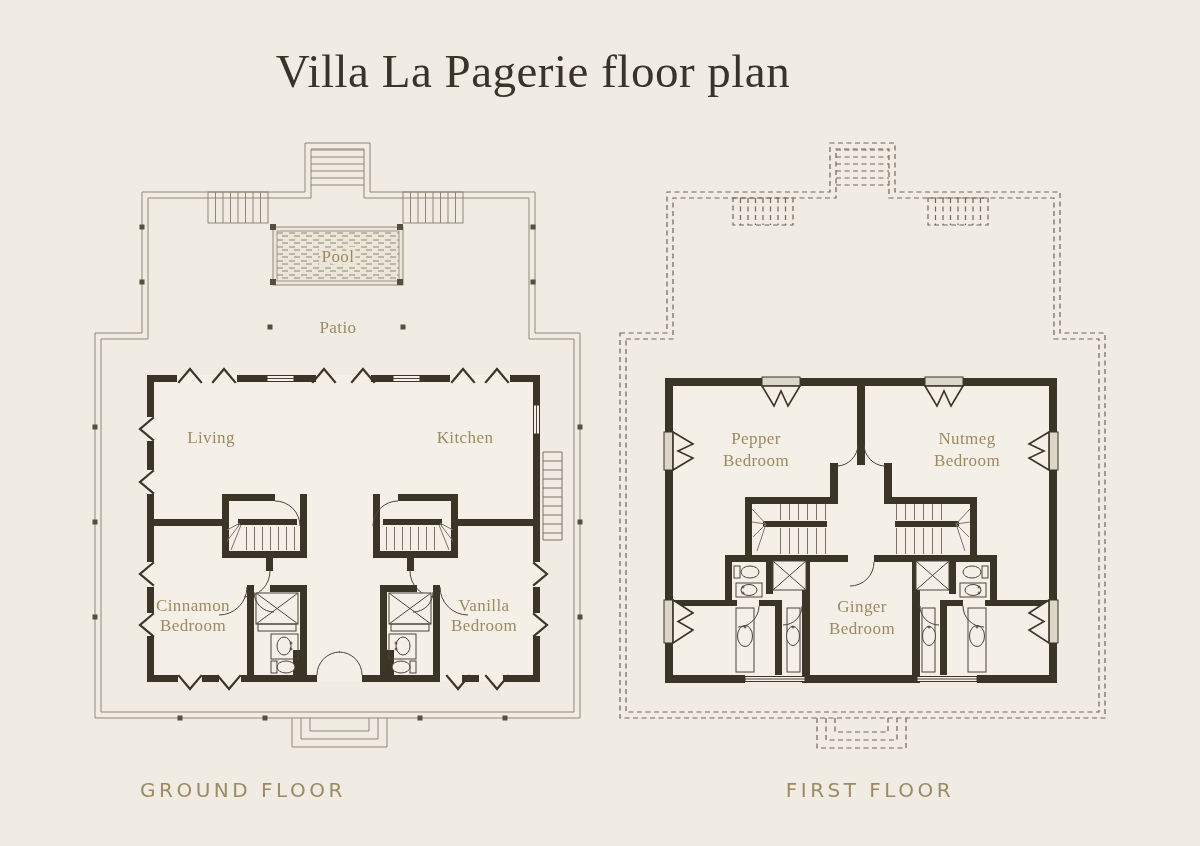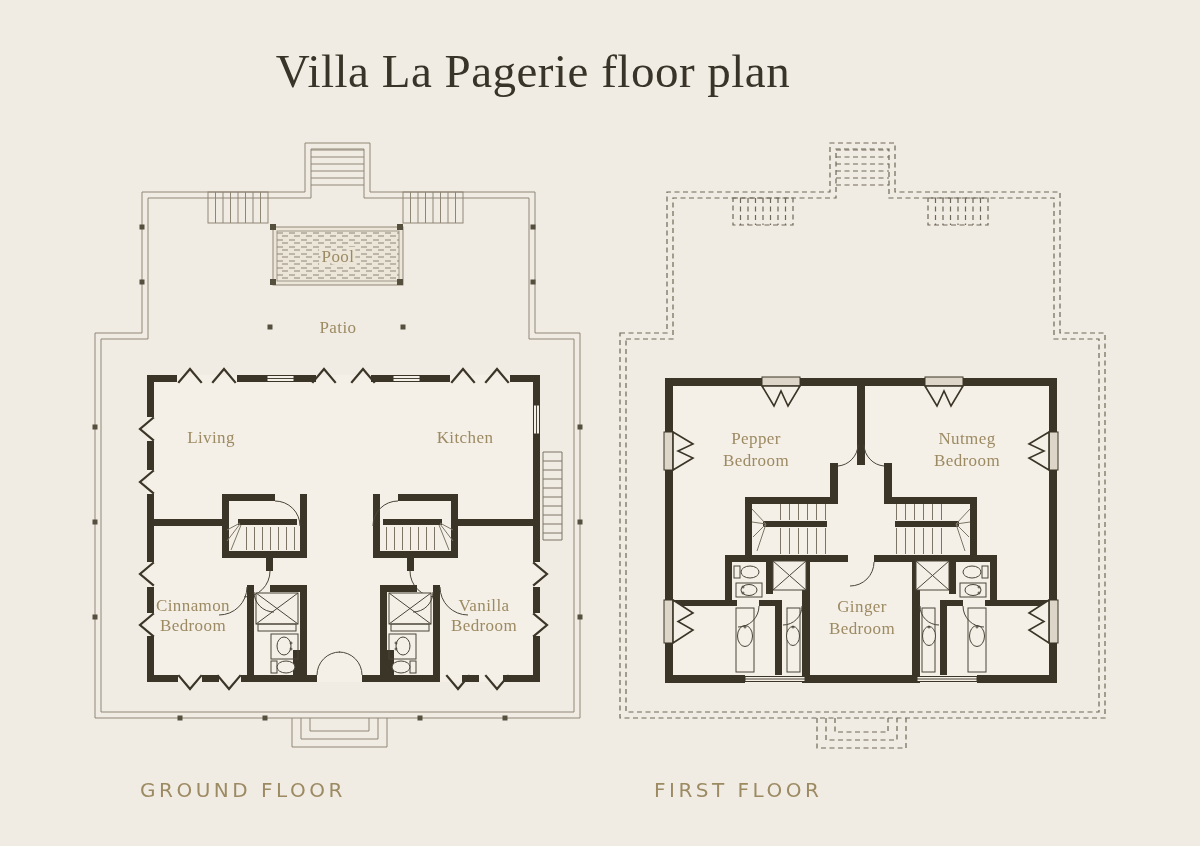--- a/index.html
+++ b/index.html
@@ -9,21 +9,21 @@
   }
   html,body{margin:0;padding:0}
   body{background:var(--bg);font-family:"Liberation Serif",serif}
   .stage{position:relative;width:1200px;height:846px;background:var(--bg);overflow:hidden}
   .title{position:absolute;top:44px;left:0;width:1066px;text-align:center;
          font-family:"Liberation Serif",serif;font-size:47px;color:var(--title-ink);
          letter-spacing:.5px}
   .caption{position:absolute;top:778px;font-family:"DejaVu Sans","Liberation Sans",sans-serif;
            font-size:20px;letter-spacing:3.5px;color:var(--accent)}
   .caption.g{left:140px;width:400px;text-align:left}
-  .caption.f{left:654px;width:400px;text-align:left}
+  .caption.f{left:670px;width:400px;text-align:center}
   svg{position:absolute;left:0;top:0}
   .wall{fill:var(--wall)}
   .floorfill{fill:var(--floor)}
   .thin{fill:none;stroke:var(--line);stroke-width:1}
   .tread{fill:none;stroke:var(--stair);stroke-width:1}
   .fix{fill:var(--floor);stroke:var(--fixline);stroke-width:1}
   .fixl{fill:none;stroke:var(--fixline);stroke-width:1}
   .arc{fill:none;stroke:var(--fixline);stroke-width:1}
   .chev{fill:none;stroke:var(--wall);stroke-width:2.2;stroke-linecap:square;stroke-linejoin:miter}
   .gwin{fill:var(--floor);stroke:var(--wall);stroke-width:1}

